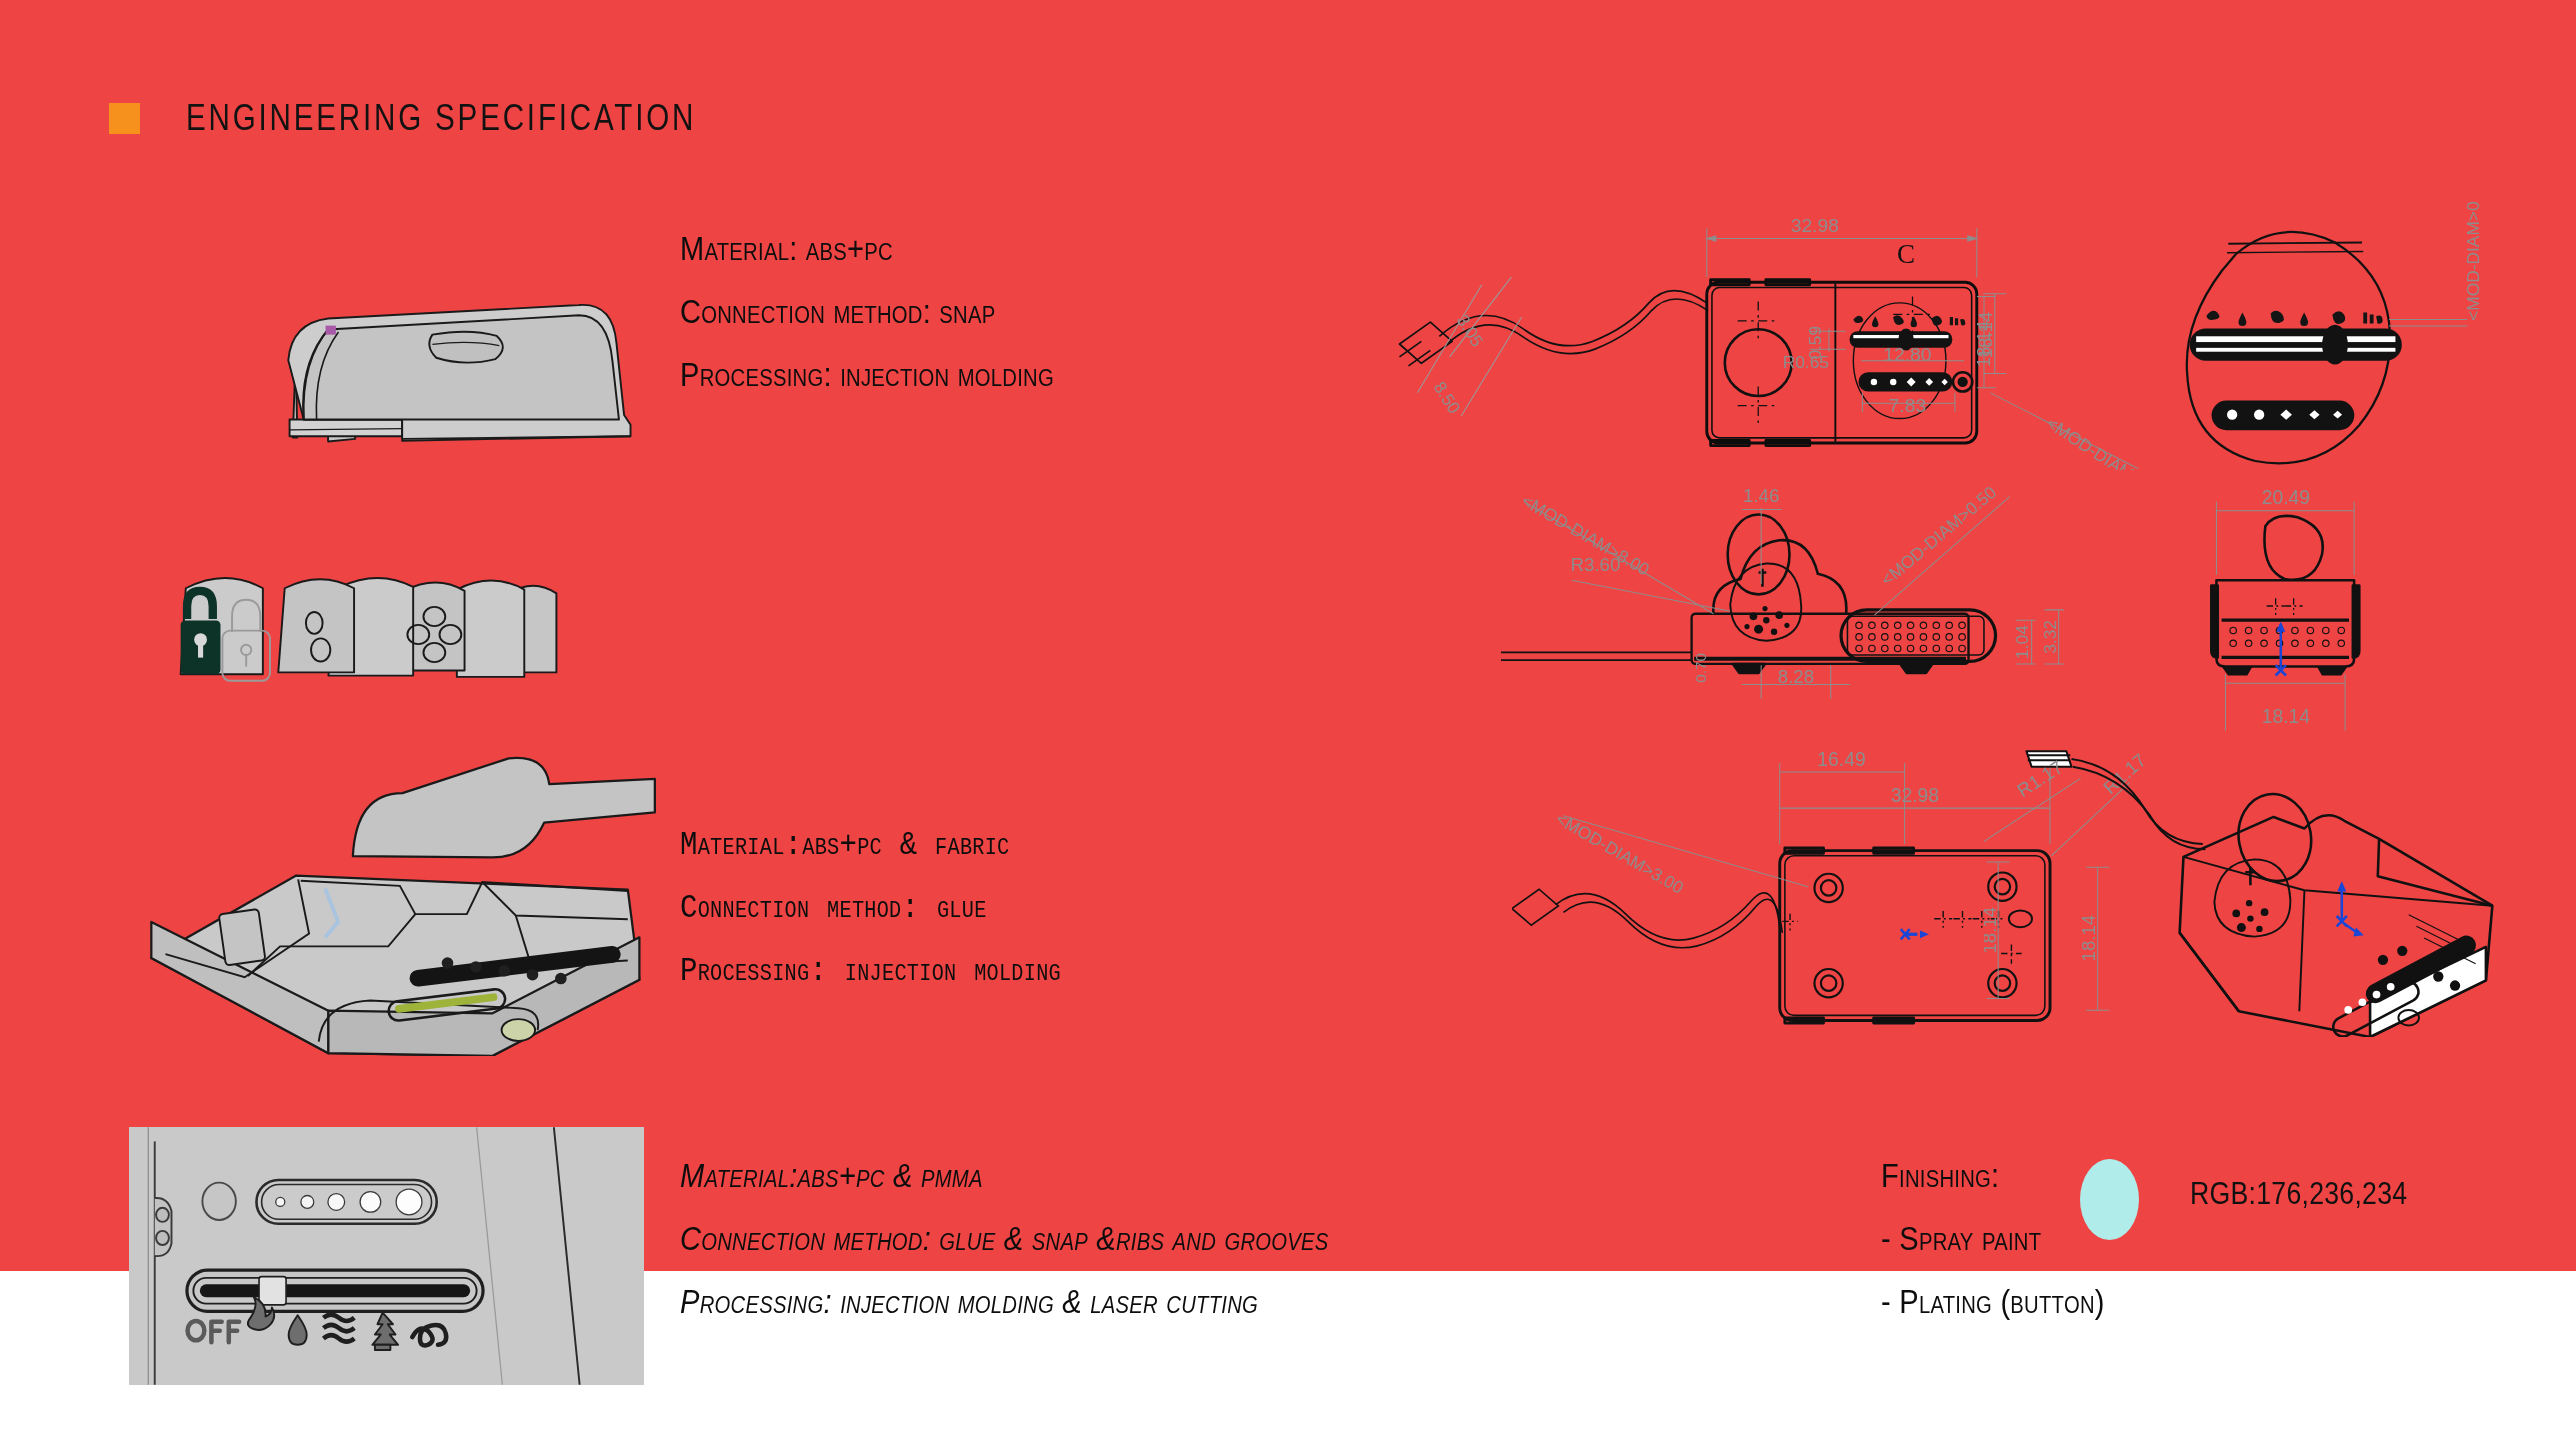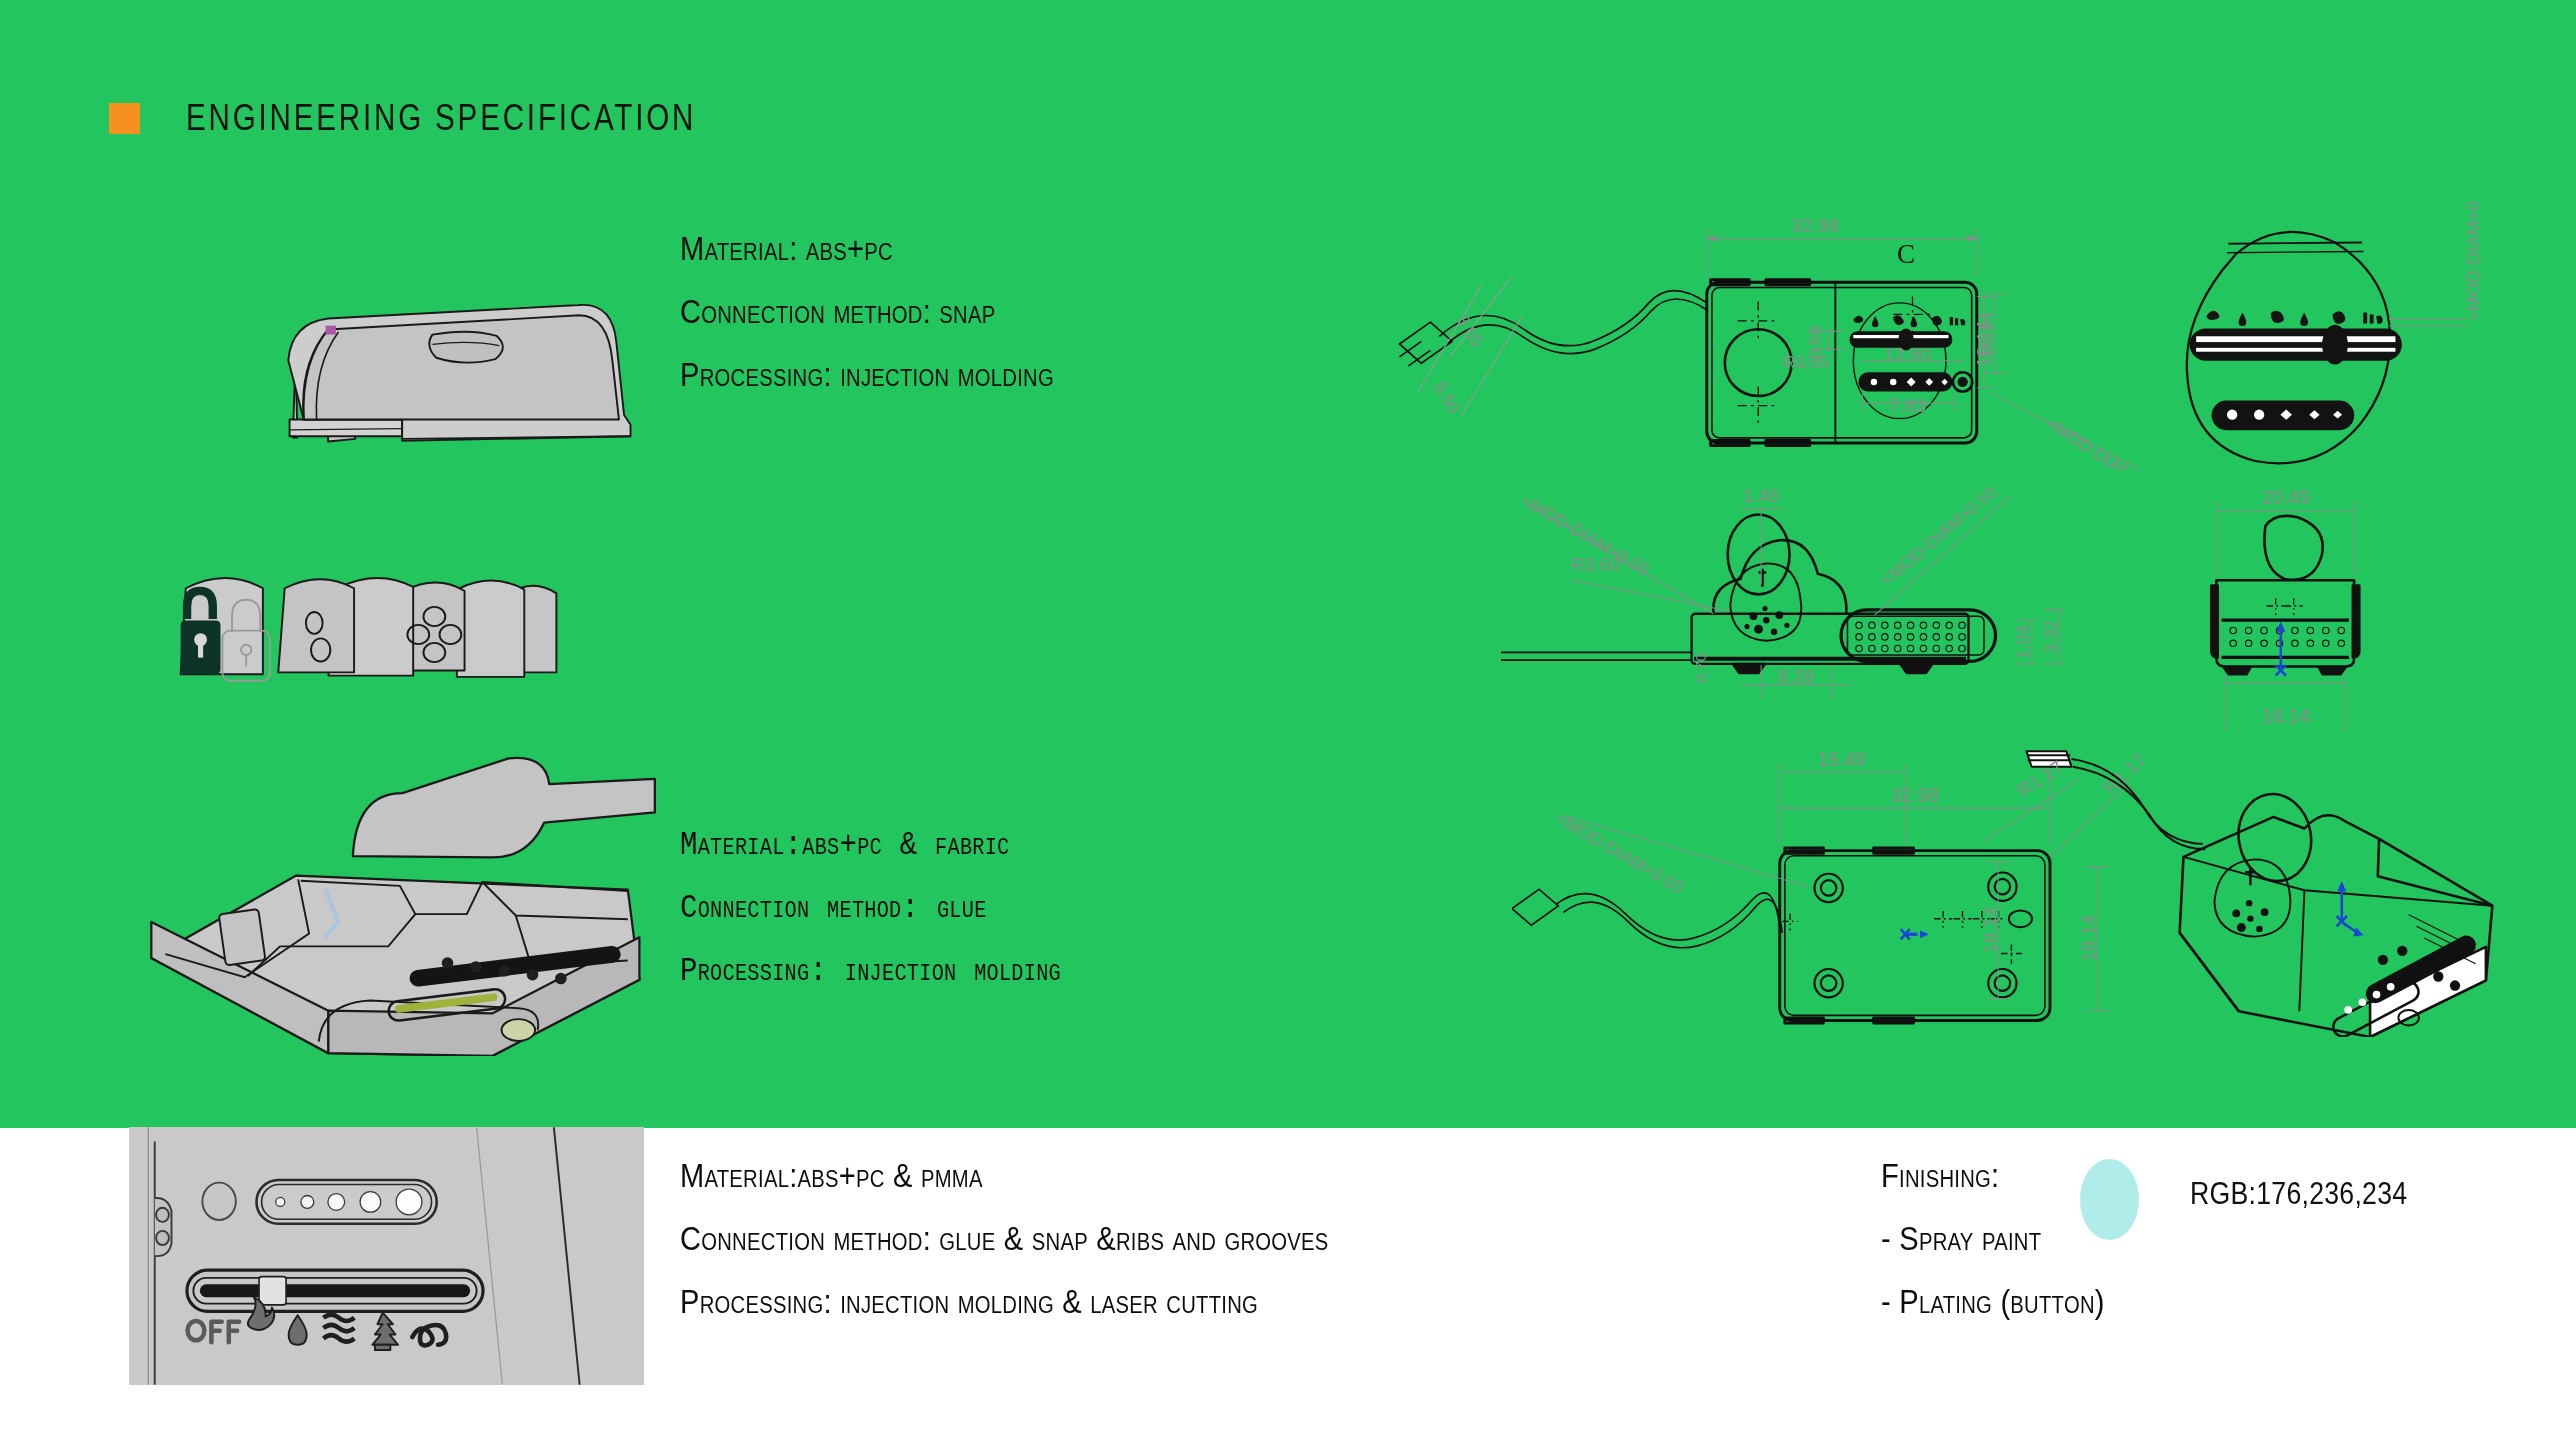--- a/index.html
+++ b/index.html
@@ -2,21 +2,21 @@
 <html style="font-size:10.3px"><head>
 <meta charset="utf-8">
 <style>
   * { box-sizing: border-box; margin: 0; padding: 0; }
   html, body {
     width: 2576px; height: 1449px;
     background: #ffffff;
     font-family: "Liberation Sans", sans-serif;
     overflow: hidden;
   }
-  .page { position: relative; width: 2576px; height: 1128px; background: #22c55e; padding-left: 12px; }
+  .page { position: relative; width: 2576px; height: 1271px; background: #ef4444; padding-left: 12px; }
 
   
   .hdr { position: absolute; left: 109px; top: 97px; display: flex; align-items: center; }
   .hdr-bullet { width: 31px; height: 31px; background: #F7911E; }
   .hdr-title {
     margin-left: 46px;
     font-size: 37px;
     letter-spacing: 3.5px;
     color: #121212;
     font-family: "Liberation Sans", sans-serif;
@@ -583,21 +583,21 @@
     <div class="spec-line">Processing: injection molding</div>
   </div>
 
 
   <div class="spec" style="top:829px;font-family:Liberation Mono, monospace;">
     <div class="spec-line">Material:abs+pc &amp; fabric</div>
     <div class="spec-line">Connection method: glue</div>
     <div class="spec-line">Processing: injection molding</div>
   </div>
 
-  <div class="spec" style="top:1159px;">
+  <div class="spec" style="top:1159px;font-style:italic;">
     <div class="spec-line">Material:abs+pc &amp; pmma</div>
     <div class="spec-line">Connection method: glue &amp; snap &amp;ribs and grooves</div>
     <div class="spec-line">Processing: injection molding &amp; laser cutting</div>
   </div>
 
   <div class="fin" style="top:1159px;">
     <div class="fin-line">Finishing:</div>
     <div class="fin-line">- Spray paint</div>
     <div class="fin-line">- Plating (button)</div>
   </div>

